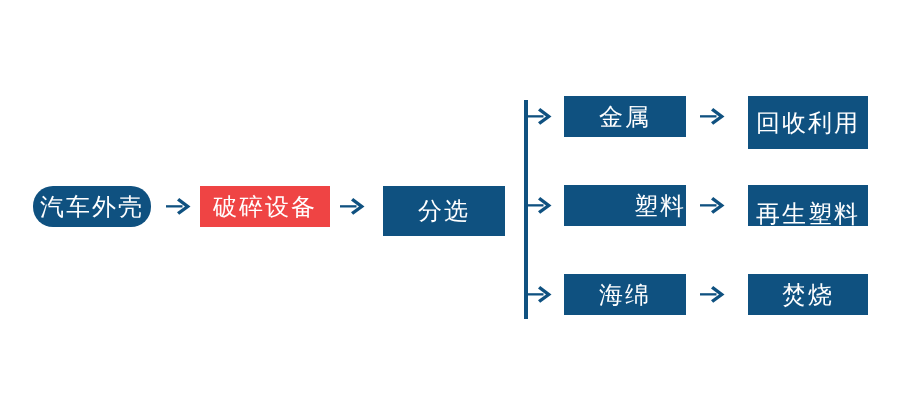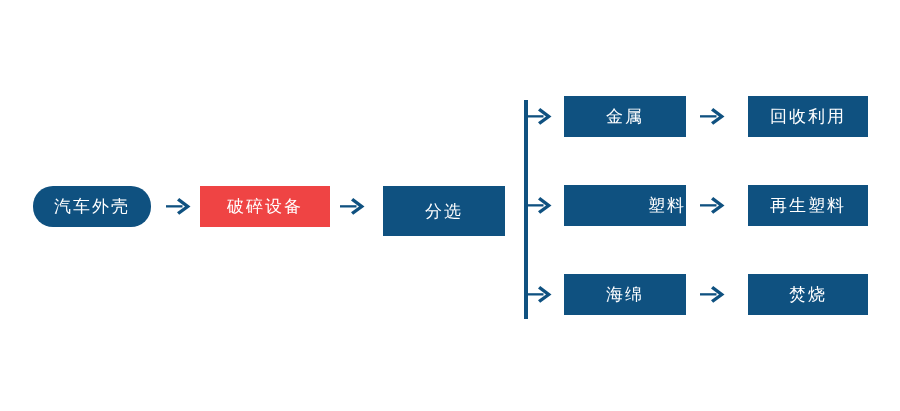--- a/index.html
+++ b/index.html
@@ -21,21 +21,21 @@
   }
 
   
   .node {
     position: absolute;
     box-sizing: border-box;
     display: flex;
     align-items: center;
     justify-content: center;
     color: #ffffff;
-    font-size: 17px;
+    font-size: 24px;
     letter-spacing: 2px;
     line-height: 1;
     white-space: nowrap;
     font-family: "DejaVu Sans", "Liberation Sans", sans-serif;
   }
   .node.blue  { background: #0f5180; }
   .node.red   { background: #ef4444; }
 
   
   .arrow {
@@ -101,21 +101,21 @@
     <span>金属</span>
   </div>
 
   <div class="arrow" style="left:700px; top:106px;">
     <svg viewBox="0 0 26 22" xmlns="http://www.w3.org/2000/svg">
       <path d="M0 9.2 H16.5 V11.5 H0 Z" fill="#0f5180"></path>
       <path d="M13.2 2.0 L24.5 10.4 L13.2 18.8 L11.0 16.2 L19.0 10.4 L11.0 4.6 Z" fill="#0f5180"></path>
     </svg>
   </div>
 
-  <div class="node blue" style="left:748px; top:96px; width:120px; height:41px;">
+  <div class="node blue" style="left:748px; top:96px; width:120px; height:53px;">
     <span>回收利用</span>
   </div>
 
   <div class="branch-arrow" style="left:527px; top:195px;">
     <svg viewBox="0 0 26 22" xmlns="http://www.w3.org/2000/svg">
       <path d="M0 9.2 H16.5 V11.5 H0 Z" fill="#0f5180"></path>
       <path d="M13.2 2.0 L24.5 10.4 L13.2 18.8 L11.0 16.2 L19.0 10.4 L11.0 4.6 Z" fill="#0f5180"></path>
     </svg>
   </div>
 
@@ -123,21 +123,21 @@
     <span>塑料</span>
   </div>
 
   <div class="arrow" style="left:700px; top:195px;">
     <svg viewBox="0 0 26 22" xmlns="http://www.w3.org/2000/svg">
       <path d="M0 9.2 H16.5 V11.5 H0 Z" fill="#0f5180"></path>
       <path d="M13.2 2.0 L24.5 10.4 L13.2 18.8 L11.0 16.2 L19.0 10.4 L11.0 4.6 Z" fill="#0f5180"></path>
     </svg>
   </div>
 
-  <div class="node blue" style="left:748px; top:185px; width:120px; height:41px;">
+  <div class="node blue" style="left:748px; top:185px; width:120px; height:41px;align-items:flex-end;">
     <span>再生塑料</span>
   </div>
 
   <div class="branch-arrow" style="left:527px; top:284px;">
     <svg viewBox="0 0 26 22" xmlns="http://www.w3.org/2000/svg">
       <path d="M0 9.2 H16.5 V11.5 H0 Z" fill="#0f5180"></path>
       <path d="M13.2 2.0 L24.5 10.4 L13.2 18.8 L11.0 16.2 L19.0 10.4 L11.0 4.6 Z" fill="#0f5180"></path>
     </svg>
   </div>
 

